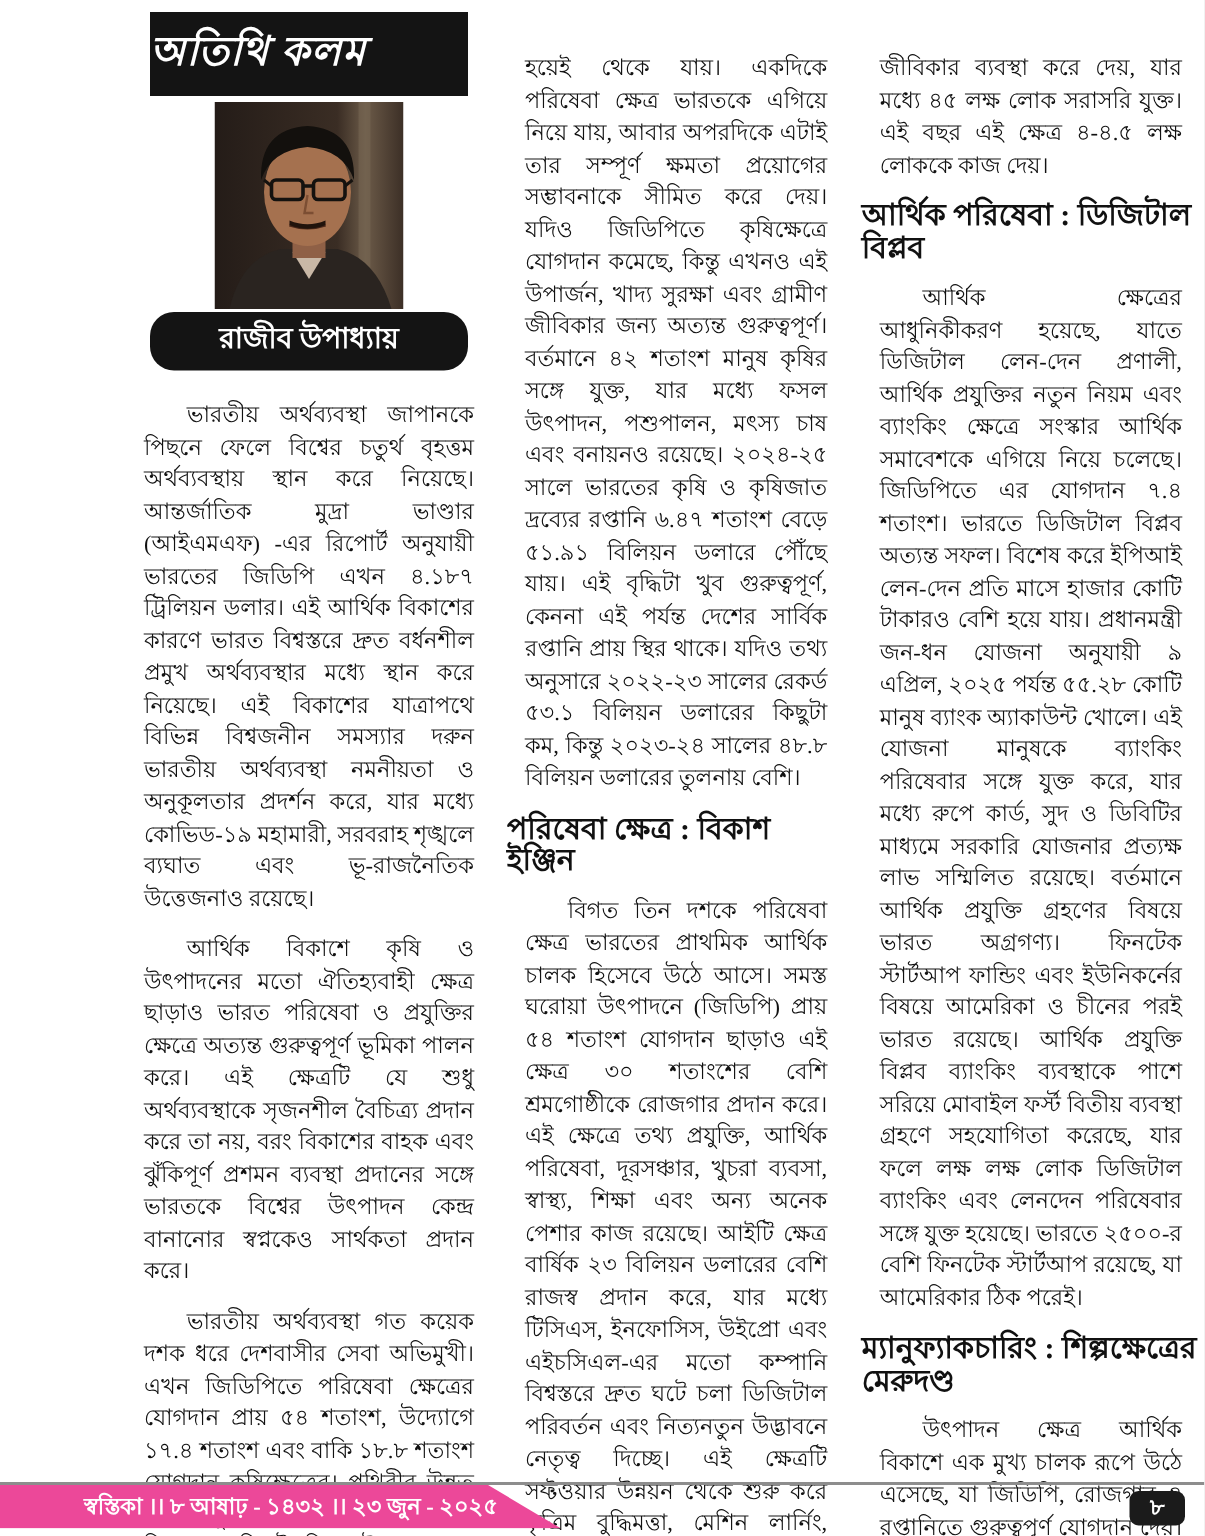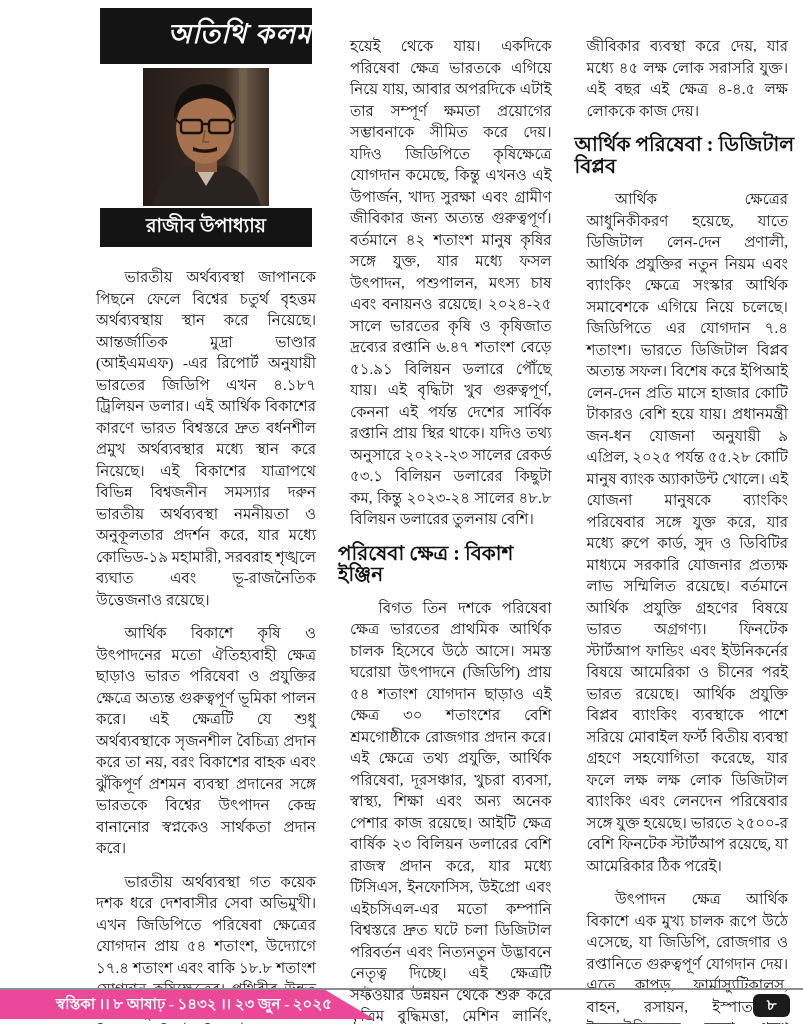--- a/index.html
+++ b/index.html
@@ -8,27 +8,27 @@
     margin:0 auto;overflow:hidden;
     font-family:"Liberation Serif", serif;color:#111;
   }
   .content{position:absolute;left:84px;top:8px;width:716px;display:flex;}
   .col-left{width:244px;flex:0 0 244px;margin-right:10px;}
   .right-area{flex:1;min-width:0;}
 
   
   .badge{
     width:212px;margin:0 auto;background:#141414;color:#fff;
-    text-align:right;font-size:27px;font-weight:bold;font-style:italic;
+    text-align:left;font-size:27px;font-weight:bold;font-style:italic;
     padding:5px 0 6px;letter-spacing:1px;
   }
   .photo-wrap{width:126px;height:138px;margin:4px auto 0;display:block;}
   .name-bar{
     width:212px;margin:2px auto 0;background:#141414;color:#fff;
-    text-align:center;font-size:19px;padding:3px 0 4px;font-weight:bold;
+    text-align:center;font-size:19px;padding:3px 0 4px;font-weight:bold;border-radius:16px;
   }
 
   
   .headline{
     text-align:center;font-weight:bold;color:#00a14f;
     font-size:40px;line-height:1.38;padding:6px 0 10px;
   }
 
   
   .two-cols{display:flex;}
@@ -118,20 +118,21 @@
       <div class="two-cols">
         <div class="tcol body-text">
           <p>হয়েই থেকে যায়। একদিকে পরিষেবা ক্ষেত্র ভারতকে এগিয়ে নিয়ে যায়, আবার অপরদিকে এটাই তার সম্পূর্ণ ক্ষমতা প্রয়োগের সম্ভাবনাকে সীমিত করে দেয়। যদিও জিডিপিতে কৃষিক্ষেত্রে যোগদান কমেছে, কিন্তু এখনও এই উপার্জন, খাদ্য সুরক্ষা এবং গ্রামীণ জীবিকার জন্য অত্যন্ত গুরুত্বপূর্ণ। বর্তমানে ৪২ শতাংশ মানুষ কৃষির সঙ্গে যুক্ত, যার মধ্যে ফসল উৎপাদন, পশুপালন, মৎস্য চাষ এবং বনায়নও রয়েছে। ২০২৪-২৫ সালে ভারতের কৃষি ও কৃষিজাত দ্রব্যের রপ্তানি ৬.৪৭ শতাংশ বেড়ে ৫১.৯১ বিলিয়ন ডলারে পৌঁছে যায়। এই বৃদ্ধিটা খুব গুরুত্বপূর্ণ, কেননা এই পর্যন্ত দেশের সার্বিক রপ্তানি প্রায় স্থির থাকে। যদিও তথ্য অনুসারে ২০২২-২৩ সালের রেকর্ড ৫৩.১ বিলিয়ন ডলারের কিছুটা কম, কিন্তু ২০২৩-২৪ সালের ৪৮.৮ বিলিয়ন ডলারের তুলনায় বেশি।</p>
           <h3>পরিষেবা ক্ষেত্র : বিকাশ ইঞ্জিন</h3>
           <p class="indent">বিগত তিন দশকে পরিষেবা ক্ষেত্র ভারতের প্রাথমিক আর্থিক চালক হিসেবে উঠে আসে। সমস্ত ঘরোয়া উৎপাদনে (জিডিপি) প্রায় ৫৪ শতাংশ যোগদান ছাড়াও এই ক্ষেত্র ৩০ শতাংশের বেশি শ্রমগোষ্ঠীকে রোজগার প্রদান করে। এই ক্ষেত্রে তথ্য প্রযুক্তি, আর্থিক পরিষেবা, দূরসঞ্চার, খুচরা ব্যবসা, স্বাস্থ্য, শিক্ষা এবং অন্য অনেক পেশার কাজ রয়েছে। আইটি ক্ষেত্র বার্ষিক ২৩ বিলিয়ন ডলারের বেশি রাজস্ব প্রদান করে, যার মধ্যে টিসিএস, ইনফোসিস, উইপ্রো এবং এইচসিএল-এর মতো কম্পানি বিশ্বস্তরে দ্রুত ঘটে চলা ডিজিটাল পরিবর্তন এবং নিত্যনতুন উদ্ভাবনে নেতৃত্ব দিচ্ছে। এই ক্ষেত্রটি সফ্টওয়ার উন্নয়ন থেকে শুরু করে কৃত্রিম বুদ্ধিমত্তা, মেশিন লার্নিং, ক্লাউড কম্পিউটারিং এবং সাইবার সুরক্ষা সমাধানের সঙ্গে আধুনিক পরিষেবাগুলিও উন্নত হয়। বর্তমান বৈশ্বিক আইটি আউটসোর্সিং বাজারে ভারতের অংশগ্রহণ ৫৫ শতাংশ। ভারতীয় কম্পানিগুলি ২০০-রও বেশি দেশে রপ্তানি করে থাকে। এই ক্ষেত্রটি ৫৫-৬০ লক্ষ লোকের</p>
         </div>
         <div class="tcol body-text">
           <p>জীবিকার ব্যবস্থা করে দেয়, যার মধ্যে ৪৫ লক্ষ লোক সরাসরি যুক্ত। এই বছর এই ক্ষেত্র ৪-৪.৫ লক্ষ লোককে কাজ দেয়।</p>
           <h3>আর্থিক পরিষেবা : ডিজিটাল বিপ্লব</h3>
           <p class="indent">আর্থিক ক্ষেত্রের আধুনিকীকরণ হয়েছে, যাতে ডিজিটাল লেন-দেন প্রণালী, আর্থিক প্রযুক্তির নতুন নিয়ম এবং ব্যাংকিং ক্ষেত্রে সংস্কার আর্থিক সমাবেশকে এগিয়ে নিয়ে চলেছে। জিডিপিতে এর যোগদান ৭.৪ শতাংশ। ভারতে ডিজিটাল বিপ্লব অত্যন্ত সফল। বিশেষ করে ইপিআই লেন-দেন প্রতি মাসে হাজার কোটি টাকারও বেশি হয়ে যায়। প্রধানমন্ত্রী জন-ধন যোজনা অনুযায়ী ৯ এপ্রিল, ২০২৫ পর্যন্ত ৫৫.২৮ কোটি মানুষ ব্যাংক অ্যাকাউন্ট খোলে। এই যোজনা মানুষকে ব্যাংকিং পরিষেবার সঙ্গে যুক্ত করে, যার মধ্যে রুপে কার্ড, সুদ ও ডিবিটির মাধ্যমে সরকারি যোজনার প্রত্যক্ষ লাভ সম্মিলিত রয়েছে। বর্তমানে আর্থিক প্রযুক্তি গ্রহণের বিষয়ে ভারত অগ্রগণ্য। ফিনটেক স্টার্টআপ ফান্ডিং এবং ইউনিকর্নের বিষয়ে আমেরিকা ও চীনের পরই ভারত রয়েছে। আর্থিক প্রযুক্তি বিপ্লব ব্যাংকিং ব্যবস্থাকে পাশে সরিয়ে মোবাইল ফর্স্ট বিতীয় ব্যবস্থা গ্রহণে সহযোগিতা করেছে, যার ফলে লক্ষ লক্ষ লোক ডিজিটাল ব্যাংকিং এবং লেনদেন পরিষেবার সঙ্গে যুক্ত হয়েছে। ভারতে ২৫০০-র বেশি ফিনটেক স্টার্টআপ রয়েছে, যা আমেরিকার ঠিক পরেই।</p>
+          <h3>ম্যানুফ্যাকচারিং : শিল্পক্ষেত্রের মেরুদণ্ড</h3>
           <p class="indent">উৎপাদন  ক্ষেত্র আর্থিক বিকাশে এক মুখ্য চালক রূপে উঠে এসেছে, যা জিডিপি, রোজগার ও রপ্তানিতে গুরুত্বপূর্ণ যোগদান দেয়। এতে কাপড়, ফার্মাস্যুটিকালস, বাহন, রসায়ন, ইস্পাত ও ইলেকট্রনিকসের মতো প্রমুখ উদ্যোগ রয়েছে। বিগত এক দশকে এই ক্ষেত্রে উল্লেখযোগ্য বিকাশ ঘটেছে, যা নীতিগত সংস্কার, প্রযুক্তিগত বিকাশ এবং প্রমুখ ঔদ্যোগিক ক্ষেত্রে রণনীতিক নিবেশ দ্বারা প্রেরিত। বিশেষ করে ‘মেক ইন ইন্ডিয়া’</p>
         </div>
       </div>
     </div>
 
   </div>
 
   <div class="footer-rule"></div>
   <div class="footer-bar">
     <span>স্বস্তিকা ।। ৮ আষাঢ় - ১৪৩২ ।। ২৩ জুন - ২০২৫</span>

